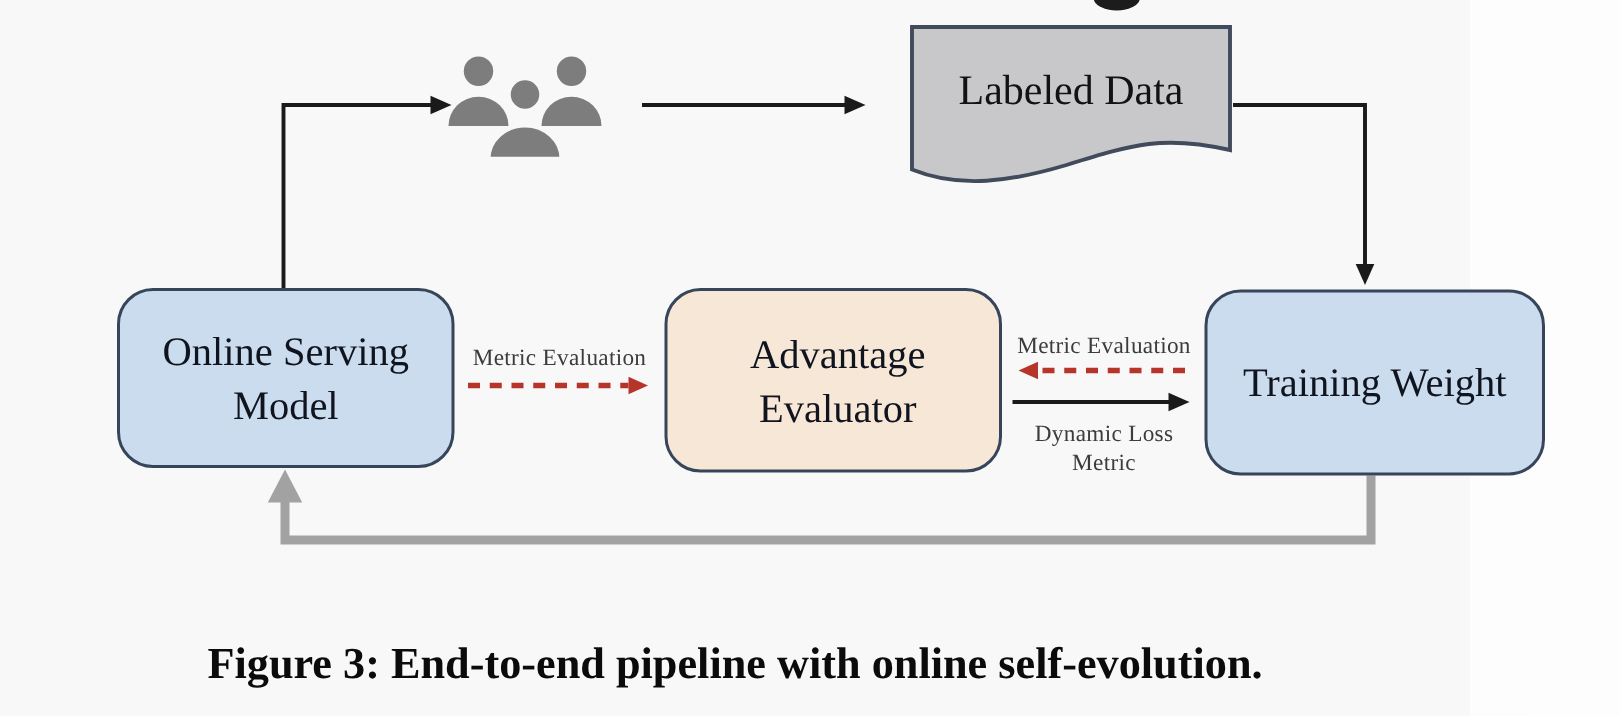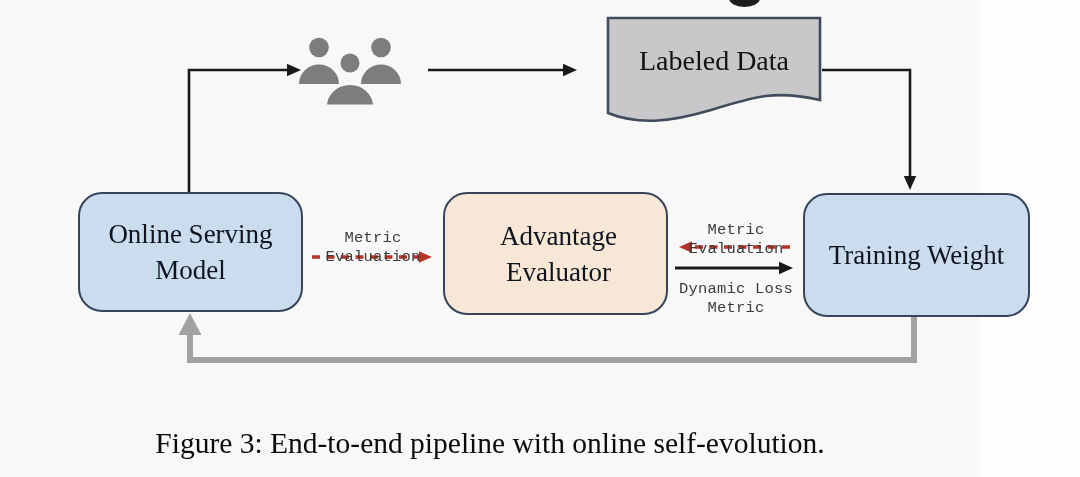--- a/index.html
+++ b/index.html
@@ -49,34 +49,34 @@
     text-align:center;
     font-family:"Liberation Serif","DejaVu Serif",serif;
     font-size:28px;color:#121212;
   }
   
   .people-icon{position:absolute;left:297px;top:36px;width:106px;height:72px;}
   
   .edge-label{
     position:absolute;width:150px;
     text-align:center;
-    font-family:Liberation Mono, monospace;
+    font-family:Liberation Serif, serif;
     font-size:15.5px;line-height:19px;
     color:#3c3c3c;
     letter-spacing:.2px;
   }
   .lbl-metric-left{left:298px;top:229px;}
   .lbl-metric-right{left:661px;top:221px;}
   .lbl-dynamic{left:668px;top:280px;width:136px;}
   
   .caption{
     position:absolute;left:0;right:0;top:427px;
     text-align:center;
     font-family:"Liberation Serif","DejaVu Serif",serif;
-    font-weight:normal;
+    font-weight:bold;
     font-size:29.5px;
     color:#0b0b0b;
   }
 </style>
 </head>
 <body>
 
 <div class="stage">
 
   <div class="glyph-fragment"></div>

